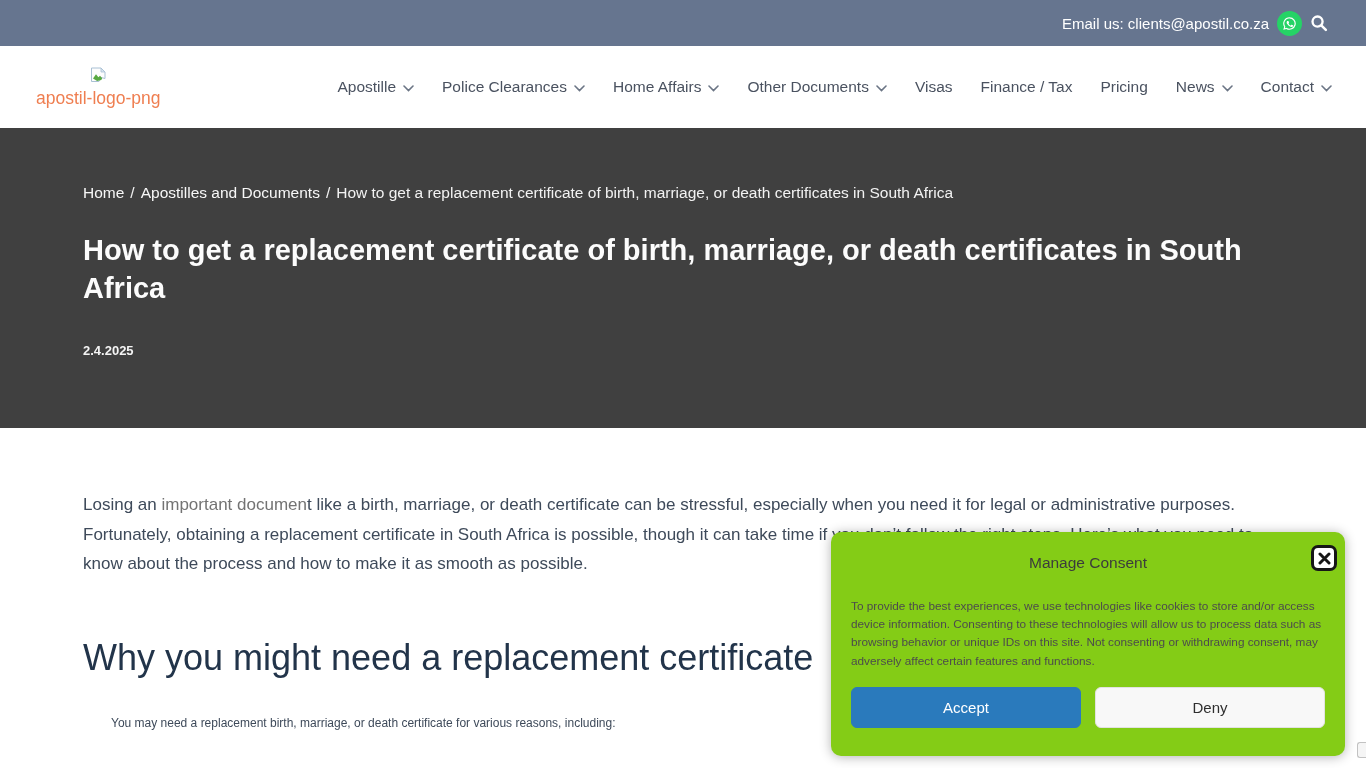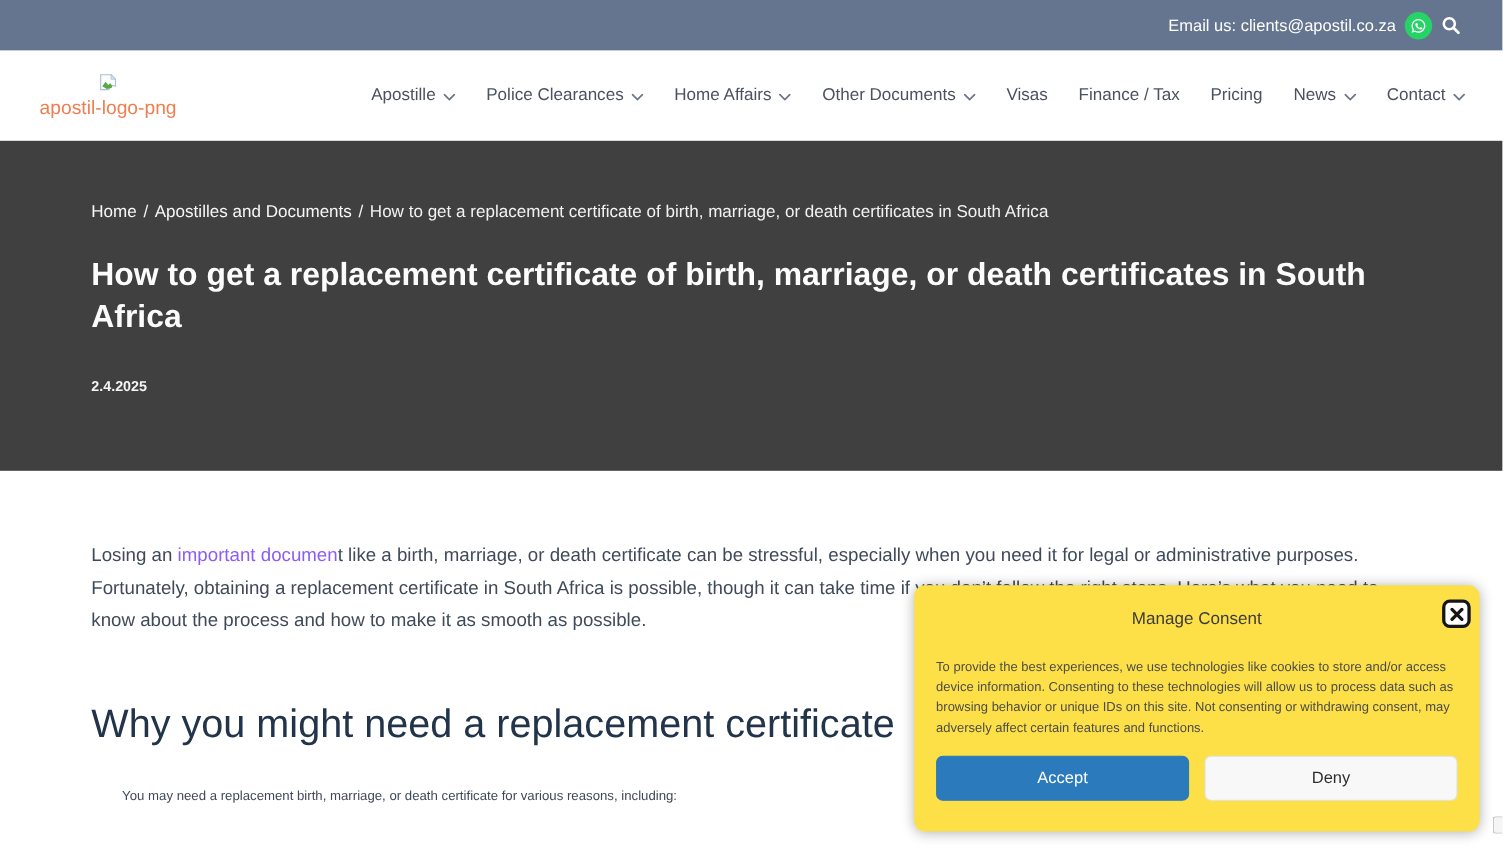--- a/index.html
+++ b/index.html
@@ -29,29 +29,29 @@
   .breadcrumb { font-size: 15.5px; color: #f2f2f2; }
   .breadcrumb a { color: #f7f7f7; text-decoration: none; }
   .bc-sep { margin: 0 6px; }
   .page-title { margin-top: 30px; font-size: 29px; font-weight: bold; line-height: 1.3;
                 color: #fcfcfc; max-width: 1190px; }
   .post-date { margin-top: 36px; font-size: 13px; font-weight: bold; color: #f4f4f4; }
 
   
   .article { padding: 62px 83px 0; }
   .intro { font-size: 17px; line-height: 29.5px; color: #3e4a5a; max-width: 1185px; }
-  .intro a { color: #8b5cf6; text-decoration: none; }
+  .intro a { color: #737373; text-decoration: none; }
   .section-heading { margin-top: 58px; font-size: 36px; font-weight: 400; color: #22344a; }
   .reasons-intro { margin-top: 30px; font-size: 12px; line-height: 29.5px; color: #3e4a5a; margin-left: 28px; }
   .reasons-list { margin-top: 24px; padding-left: 31px; }
   .reasons-list li { font-size: 17px; line-height: 29px; color: #3e4a5a; }
 
   
   .consent { position: fixed; left: 831px; top: 532px; width: 514px; height: 224px;
-             background: #fde047; border-radius: 10px; z-index: 50;
+             background: #84cc16; border-radius: 10px; z-index: 50;
              box-shadow: 0 1px 12px rgba(0,0,0,0.30); padding: 16px 20px 18px; }
   .consent-title { text-align: center; font-size: 15.5px; color: #3c3c3c; margin-top: 6px; }
   .consent-close { position: absolute; top: 13px; right: 8px; width: 26px; height: 26px;
                    border: 3px solid #161616; border-radius: 7px; background: #fff;
                    display: flex; align-items: center; justify-content: center; cursor: pointer; }
   .consent-body { margin-top: 25px; font-size: 11.8px; line-height: 18.2px; color: #4c4c4c;
                   max-width: 474px; }
   .consent-actions { margin-top: 17px; display: flex; gap: 14px; }
   .btn { flex: 1; height: 41px; border-radius: 6px; font-size: 15px; cursor: pointer;
          font-family: "Liberation Sans", sans-serif; display: flex; align-items: center;

